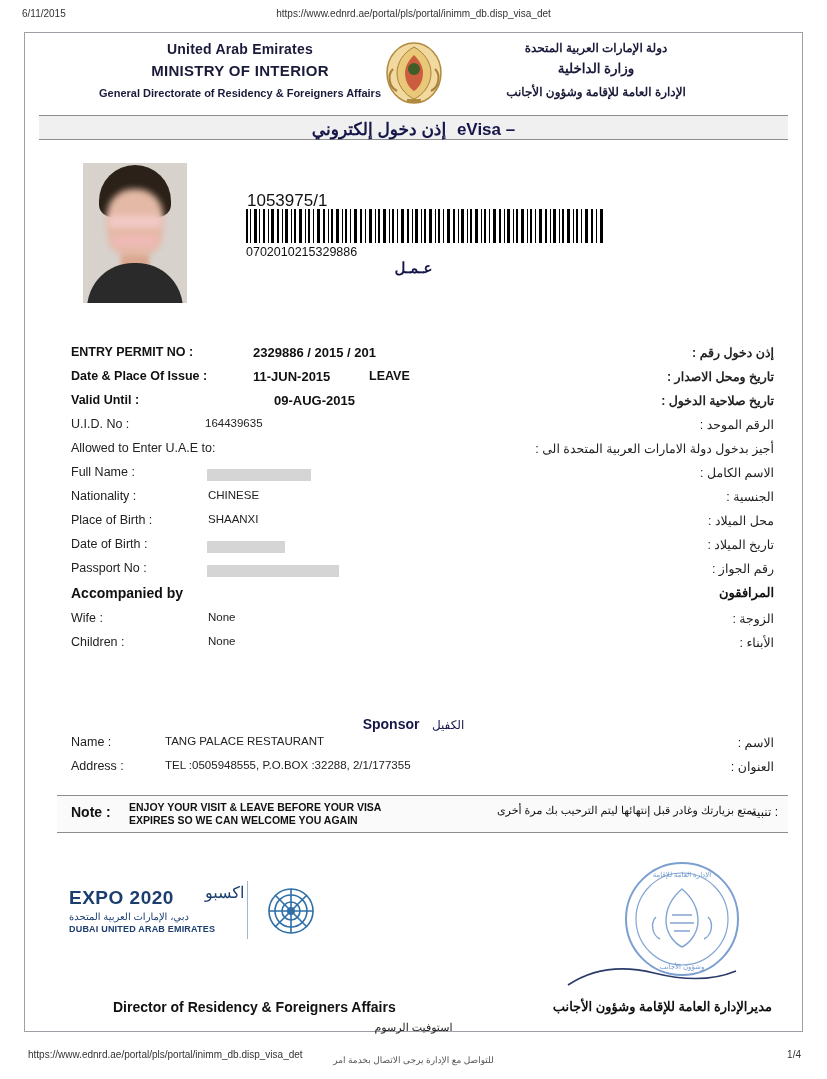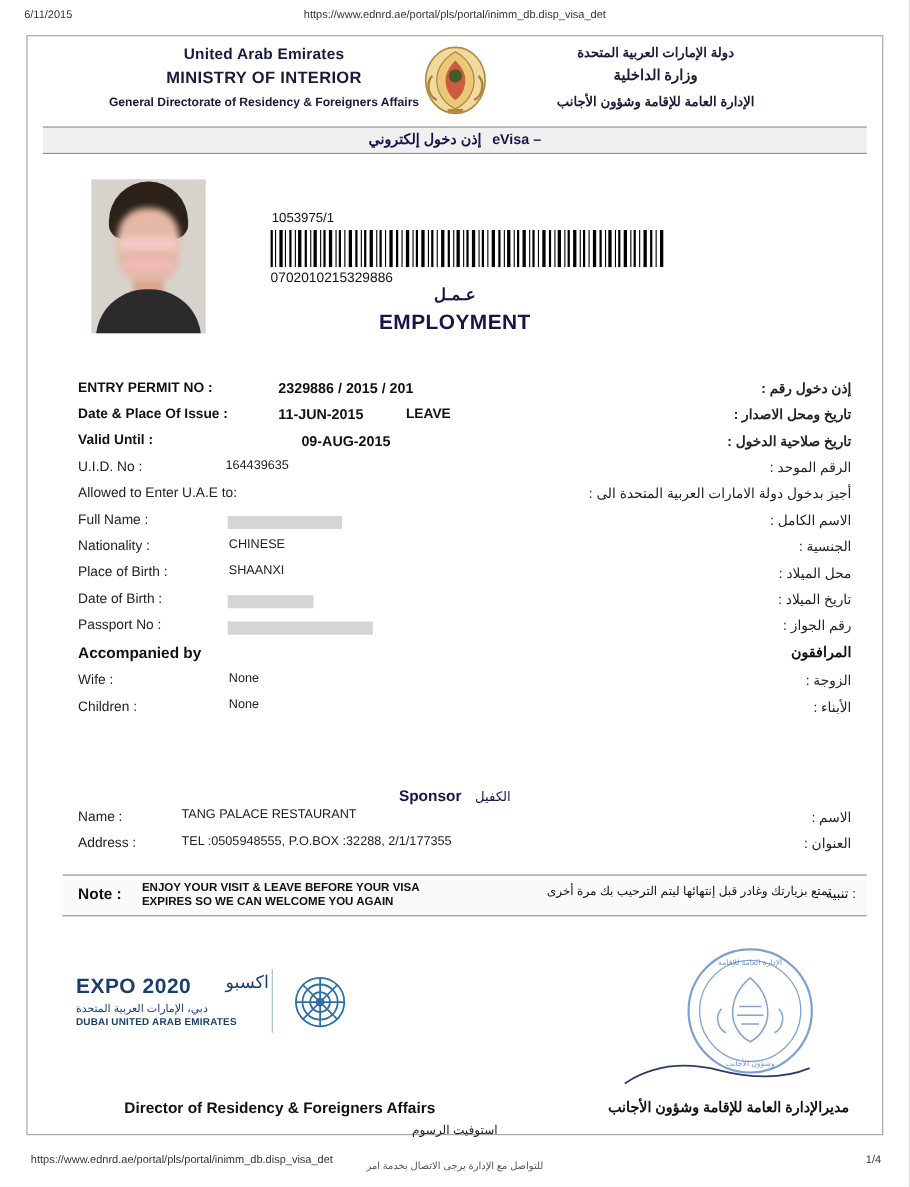--- a/index.html
+++ b/index.html
@@ -49,21 +49,21 @@
     width:62px;height:74px;
   }
   
   .evisa-bar{
     position:relative;margin:2px 14px 0 14px;height:23px;
     border-top:1px solid #8d8d8d;border-bottom:1px solid #8d8d8d;
     background:#f0f0f0;
   }
   .evisa-bar .txt{
     position:absolute;left:50%;transform:translateX(-50%);top:3px;
-    font-size:13px;font-weight:bold;color:#16164a;white-space:nowrap;
+    font-size:17px;font-weight:bold;color:#16164a;white-space:nowrap;
   }
   
   .photo{
     position:absolute;left:58px;top:130px;width:104px;height:140px;
     background:#d8d2cd;overflow:hidden;
   }
   .photo .hair{
     position:absolute;left:16px;top:2px;width:72px;height:52px;
     background:#2b2118;border-radius:40px 40px 14px 14px;
   }
@@ -78,21 +78,21 @@
   .photo .blur2{
     position:absolute;left:30px;top:72px;width:44px;height:12px;background:#efb9b6;filter:blur(3px);
   }
   .photo .shoulders{
     position:absolute;left:4px;top:100px;width:96px;height:50px;background:#2a2a2a;border-radius:46px 46px 0 0;
   }
   .photo .neck{
     position:absolute;left:38px;top:92px;width:28px;height:20px;background:#dca78f;filter:blur(2px);
   }
   .permit-no{
-    position:absolute;left:222px;top:158px;font-size:12px;color:#111;
+    position:absolute;left:222px;top:158px;font-size:17px;color:#111;
   }
   .barcode{
     position:absolute;left:219px;top:176px;width:362px;height:34px;
   }
   .barcode-num{
     position:absolute;left:221px;top:212px;font-size:12.5px;color:#111;
   }
   .purpose-ar{
     position:absolute;left:0;right:0;top:226px;text-align:center;font-size:15px;font-weight:bold;color:#16164a;
   }
@@ -294,21 +294,20 @@
           <rect x="341" y="0" width="3" height="34"></rect>
             <rect x="347" y="0" width="2" height="34"></rect>
           <rect x="352" y="0" width="1" height="34"></rect>
             <rect x="356" y="0" width="3" height="34"></rect>
         </g>
       </svg>
     </div>
     <div class="barcode-num">0702010215329886</div>
 
     <div class="purpose-ar">عـمـل</div>
-    <div class="purpose-en">EMPLOYMENT</div>
 
     <div class="details">
 
       <div class="row">
         <span class="lbl bold">ENTRY PERMIT NO :</span>
         <span class="val bold" style="left:228px;">2329886 / 2015 / 201</span>
         <span class="ar bold">إذن دخول رقم :</span>
       </div>
 
       <div class="row">

